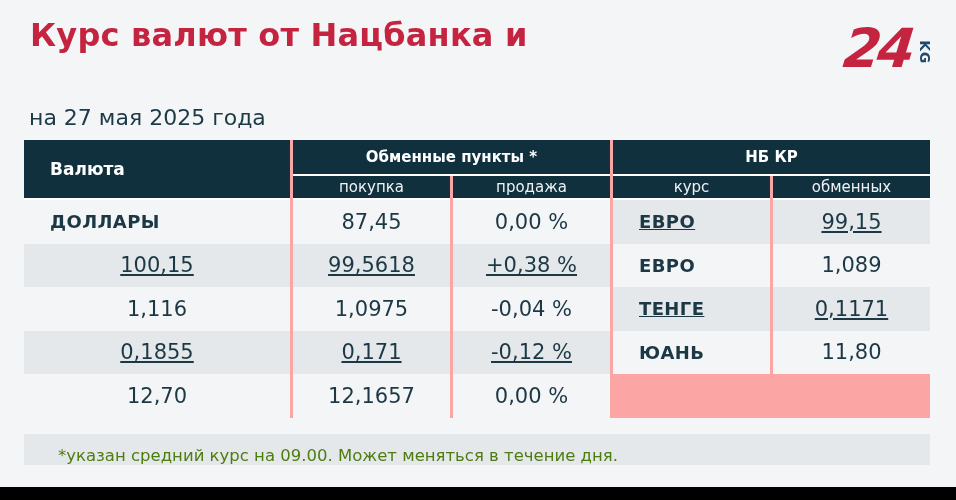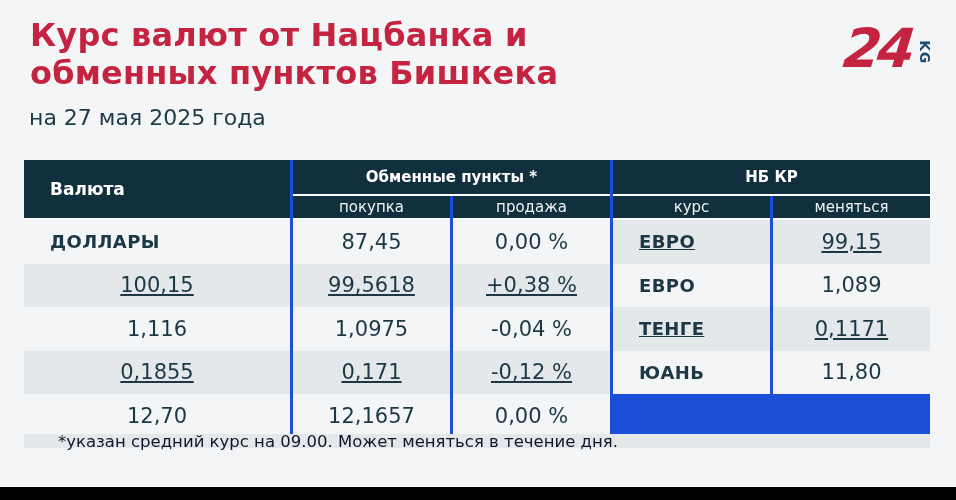--- a/index.html
+++ b/index.html
@@ -38,28 +38,28 @@
     display: inline-block;
     transform: rotate(90deg);
     transform-origin: center;
     font-size: 14px; font-weight: bold; letter-spacing: 0.5px;
     color: #1d4a6e;
     margin-left: 2px; margin-top: 22px;
   }
 
   
   .rates-table {
-    position: absolute; left: 24px; top: 160px;
+    position: absolute; left: 24px; top: 140px;
     width: 906px;
     display: grid;
     grid-template-columns: 266px 157px 157px 157px 157px;
     grid-template-rows: 36px 24px;
     grid-auto-rows: 43.5px;
     column-gap: 3px;
-    background: #1d4ed8;
+    background: #fca5a5;
   }
   .hcell {
     background: #11303e; color: #ffffff;
     border-bottom: 2px solid #ffffff;
     display: flex; align-items: center; justify-content: center;
     box-sizing: border-box;
   }
   .h-valuta {
     grid-area: 1 / 1 / 3 / 2;
     justify-content: flex-start; padding-left: 26px;
@@ -79,59 +79,58 @@
   .cell.alt  { background: #e4e8ea; text-decoration: underline; }
   .cell.name {
     font-weight: bold; font-size: 18px; letter-spacing: 0.4px;
     padding-left: 26px; justify-content: flex-start;
   }
   .cell.val { font-size: 21px; justify-content: center; }
 
   
   .footnote-bar {
     position: absolute; left: 24px; top: 434px;
-    width: 906px; height: 14px;
+    width: 906px; height: 31px;
     background: #e4e8ea;
-    display: flex; align-items: center;
+    display: flex; align-items: flex-end;
     box-sizing: border-box; padding-left: 34px;
-    font-size: 16.5px; color: #0f172a;
+    font-size: 16.5px; color: #4d7c0f;
   }
 
   
   .bottom-bar {
     position: absolute; left: 0; top: 487px;
     width: 956px; height: 13px;
     background: #000000;
   }
 </style>
 </head>
 <body>
 
 <div class="stage">
 
   <div class="title">
     <div>Курс валют от Нацбанка и</div>
-    <div>обменных пунктов Бишкека</div>
   </div>
 
   <div class="subtitle">на 27 мая 2025 года</div>
 
   <div class="logo">
     <span class="logo-24">24</span>
     <span class="logo-kg">KG</span>
   </div>
 
   <div class="rates-table">
     <div class="hcell h-valuta">Валюта</div>
     <div class="hcell h-g1">Обменные пункты *</div>
     <div class="hcell h-g2">НБ КР</div>
     <div class="hcell h-sub h-s1">покупка</div>
     <div class="hcell h-sub h-s2">продажа</div>
     <div class="hcell h-sub h-s3">курс</div>
-    <div class="hcell h-sub h-s4">меняться</div>
+    <div class="hcell h-sub h-s4">обменных</div>
 
   <div class="cell name base">ДОЛЛАРЫ</div>
       <div class="cell val base">87,45</div>
       <div class="cell val base">0,00 %</div>
       <div class="cell name alt">ЕВРО</div>
       <div class="cell val alt">99,15</div>
       <div class="cell val alt">100,15</div>
       <div class="cell val alt">99,5618</div>
       <div class="cell val alt">+0,38 %</div>
       <div class="cell name base">ЕВРО</div>

